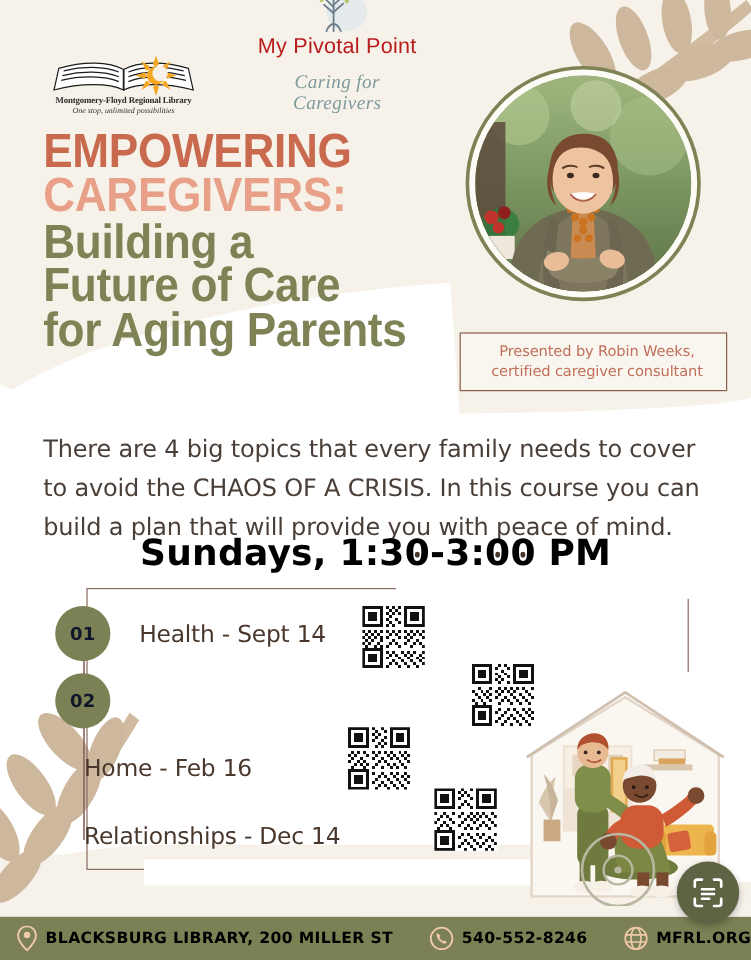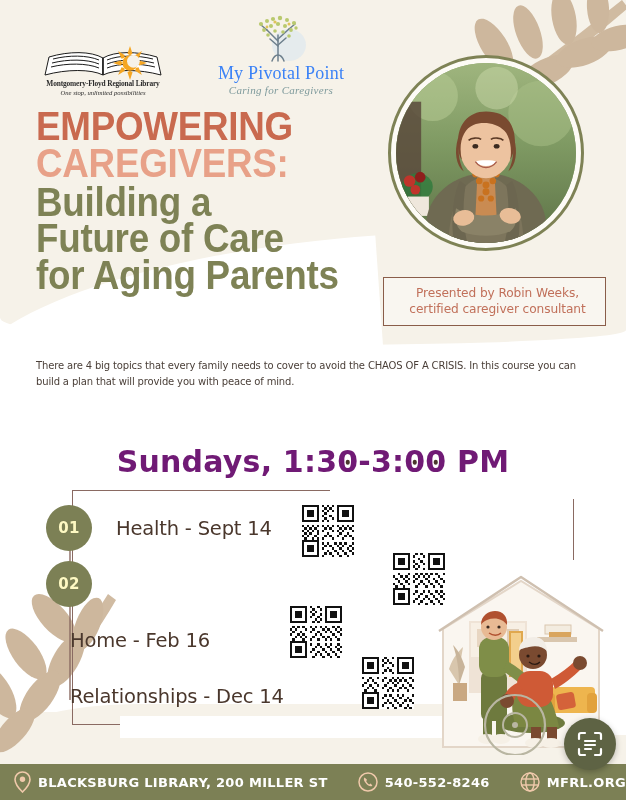--- a/index.html
+++ b/index.html
@@ -55,26 +55,26 @@
     font-weight:bold;font-size:7.4px;letter-spacing:-.15px;
     color:#2c2c2c;margin-top:1px;white-space:nowrap;
   }
   .lib-tag{
     font-family:"Liberation Serif", serif;
     font-style:italic;font-size:6.6px;color:#2c2c2c;margin-top:1px;white-space:nowrap;
   }
   .logo-mpp{width:140px;text-align:center;}
   .tree{width:72px;height:48px;display:block;margin:0 auto;}
   .mpp-name{
-    font-family:Liberation Serif, serif;
-    font-size:18px;color:#3b82f6;letter-spacing:.2px;line-height:1.05;margin-top:1px;
+    font-family:Liberation Sans, sans-serif;
+    font-size:18px;color:#b91c1c;letter-spacing:.2px;line-height:1.05;margin-top:1px;
   }
   .mpp-tag{
     font-family:"Liberation Serif", serif;
-    font-style:italic;font-size:11px;color:#7e9a9c;margin-top:1px;letter-spacing:.3px;
+    font-style:italic;font-size:16px;color:#7e9a9c;margin-top:12px;letter-spacing:.3px;
   }
 
   
   .portrait-wrap{
     position:absolute;left:388px;top:55px;width:196px;height:196px;
     border-radius:50%;
     border:3px solid #7e8255;
     padding:5px;
     box-sizing:border-box;
     background:#fdfbf6;
@@ -110,28 +110,28 @@
   }
   .presenter div{
     font-family:"DejaVu Sans", sans-serif;
     font-size:12.2px;color:#c1705a;line-height:1.32;letter-spacing:-.1px;
   }
 
   
   .bodycopy{
     position:absolute;left:36px;top:358px;width:560px;
     font-family:"DejaVu Sans", sans-serif;
-    font-size:10px;line-height:1.62;color:#4a3f38;letter-spacing:-.15px;
+    font-size:20px;line-height:1.62;color:#4a3f38;letter-spacing:-.15px;
   }
 
   
   .timehead{
     position:absolute;left:0;top:444px;width:626px;text-align:center;
     font-family:"DejaVu Sans", sans-serif;
-    font-weight:bold;font-size:30px;color:#701a75;letter-spacing:.2px;
+    font-weight:bold;font-size:30px;color:#000000;letter-spacing:.2px;
   }
   .zero{position:relative;display:inline-block;}
   .zero::after{
     content:"";position:absolute;left:50%;top:52%;width:4.5px;height:4.5px;
     background:#4a372c;border-radius:50%;transform:translate(-50%,-50%);
   }
 
   
   .frame{
     position:absolute;left:72px;top:490px;width:502px;height:235px;
@@ -153,21 +153,21 @@
   .srow{position:relative;height:56px;display:flex;align-items:center;}
   .badge{
     width:46px;height:46px;border-radius:50%;
     background:#7c8055;
     display:flex;align-items:center;justify-content:center;
     flex:0 0 46px;
     position:relative;z-index:2;
   }
   .badge span{
     font-family:"DejaVu Sans", sans-serif;
-    font-size:15px;font-weight:bold;color:#fef9c3;letter-spacing:.3px;
+    font-size:15px;font-weight:bold;color:#0f172a;letter-spacing:.3px;
     position:relative;
   }
   .badge span::before{
     content:"";position:absolute;left:3.6px;top:50%;width:3.4px;height:3.4px;
     background:#7c8055;border-radius:50%;transform:translateY(-50%);
   }
   .slabel{
     font-family:"DejaVu Sans", sans-serif;
     font-size:19.5px;color:#4a372c;margin-left:24px;letter-spacing:-.2px;white-space:nowrap;
   }
@@ -184,21 +184,21 @@
     position:absolute;left:0;bottom:0;width:626px;height:36px;
     background:#7c8055;
     display:flex;align-items:center;
     padding-left:14px;
     box-sizing:border-box;
     gap:10px;
   }
   .fitem{display:flex;align-items:center;gap:7px;}
   .fitem span{
     font-family:"DejaVu Sans", sans-serif;
-    font-weight:bold;font-size:13px;color:#ffffff;letter-spacing:.3px;white-space:nowrap;
+    font-weight:bold;font-size:13px;color:#000000;letter-spacing:.3px;white-space:nowrap;
   }
   .fitem svg{display:block;flex:0 0 auto;}
   .fgap{width:14px;}
 
   
   .fab{
     position:absolute;right:10px;bottom:30px;width:52px;height:52px;
     border-radius:50%;
     background:#5e6344;
     display:flex;align-items:center;justify-content:center;

